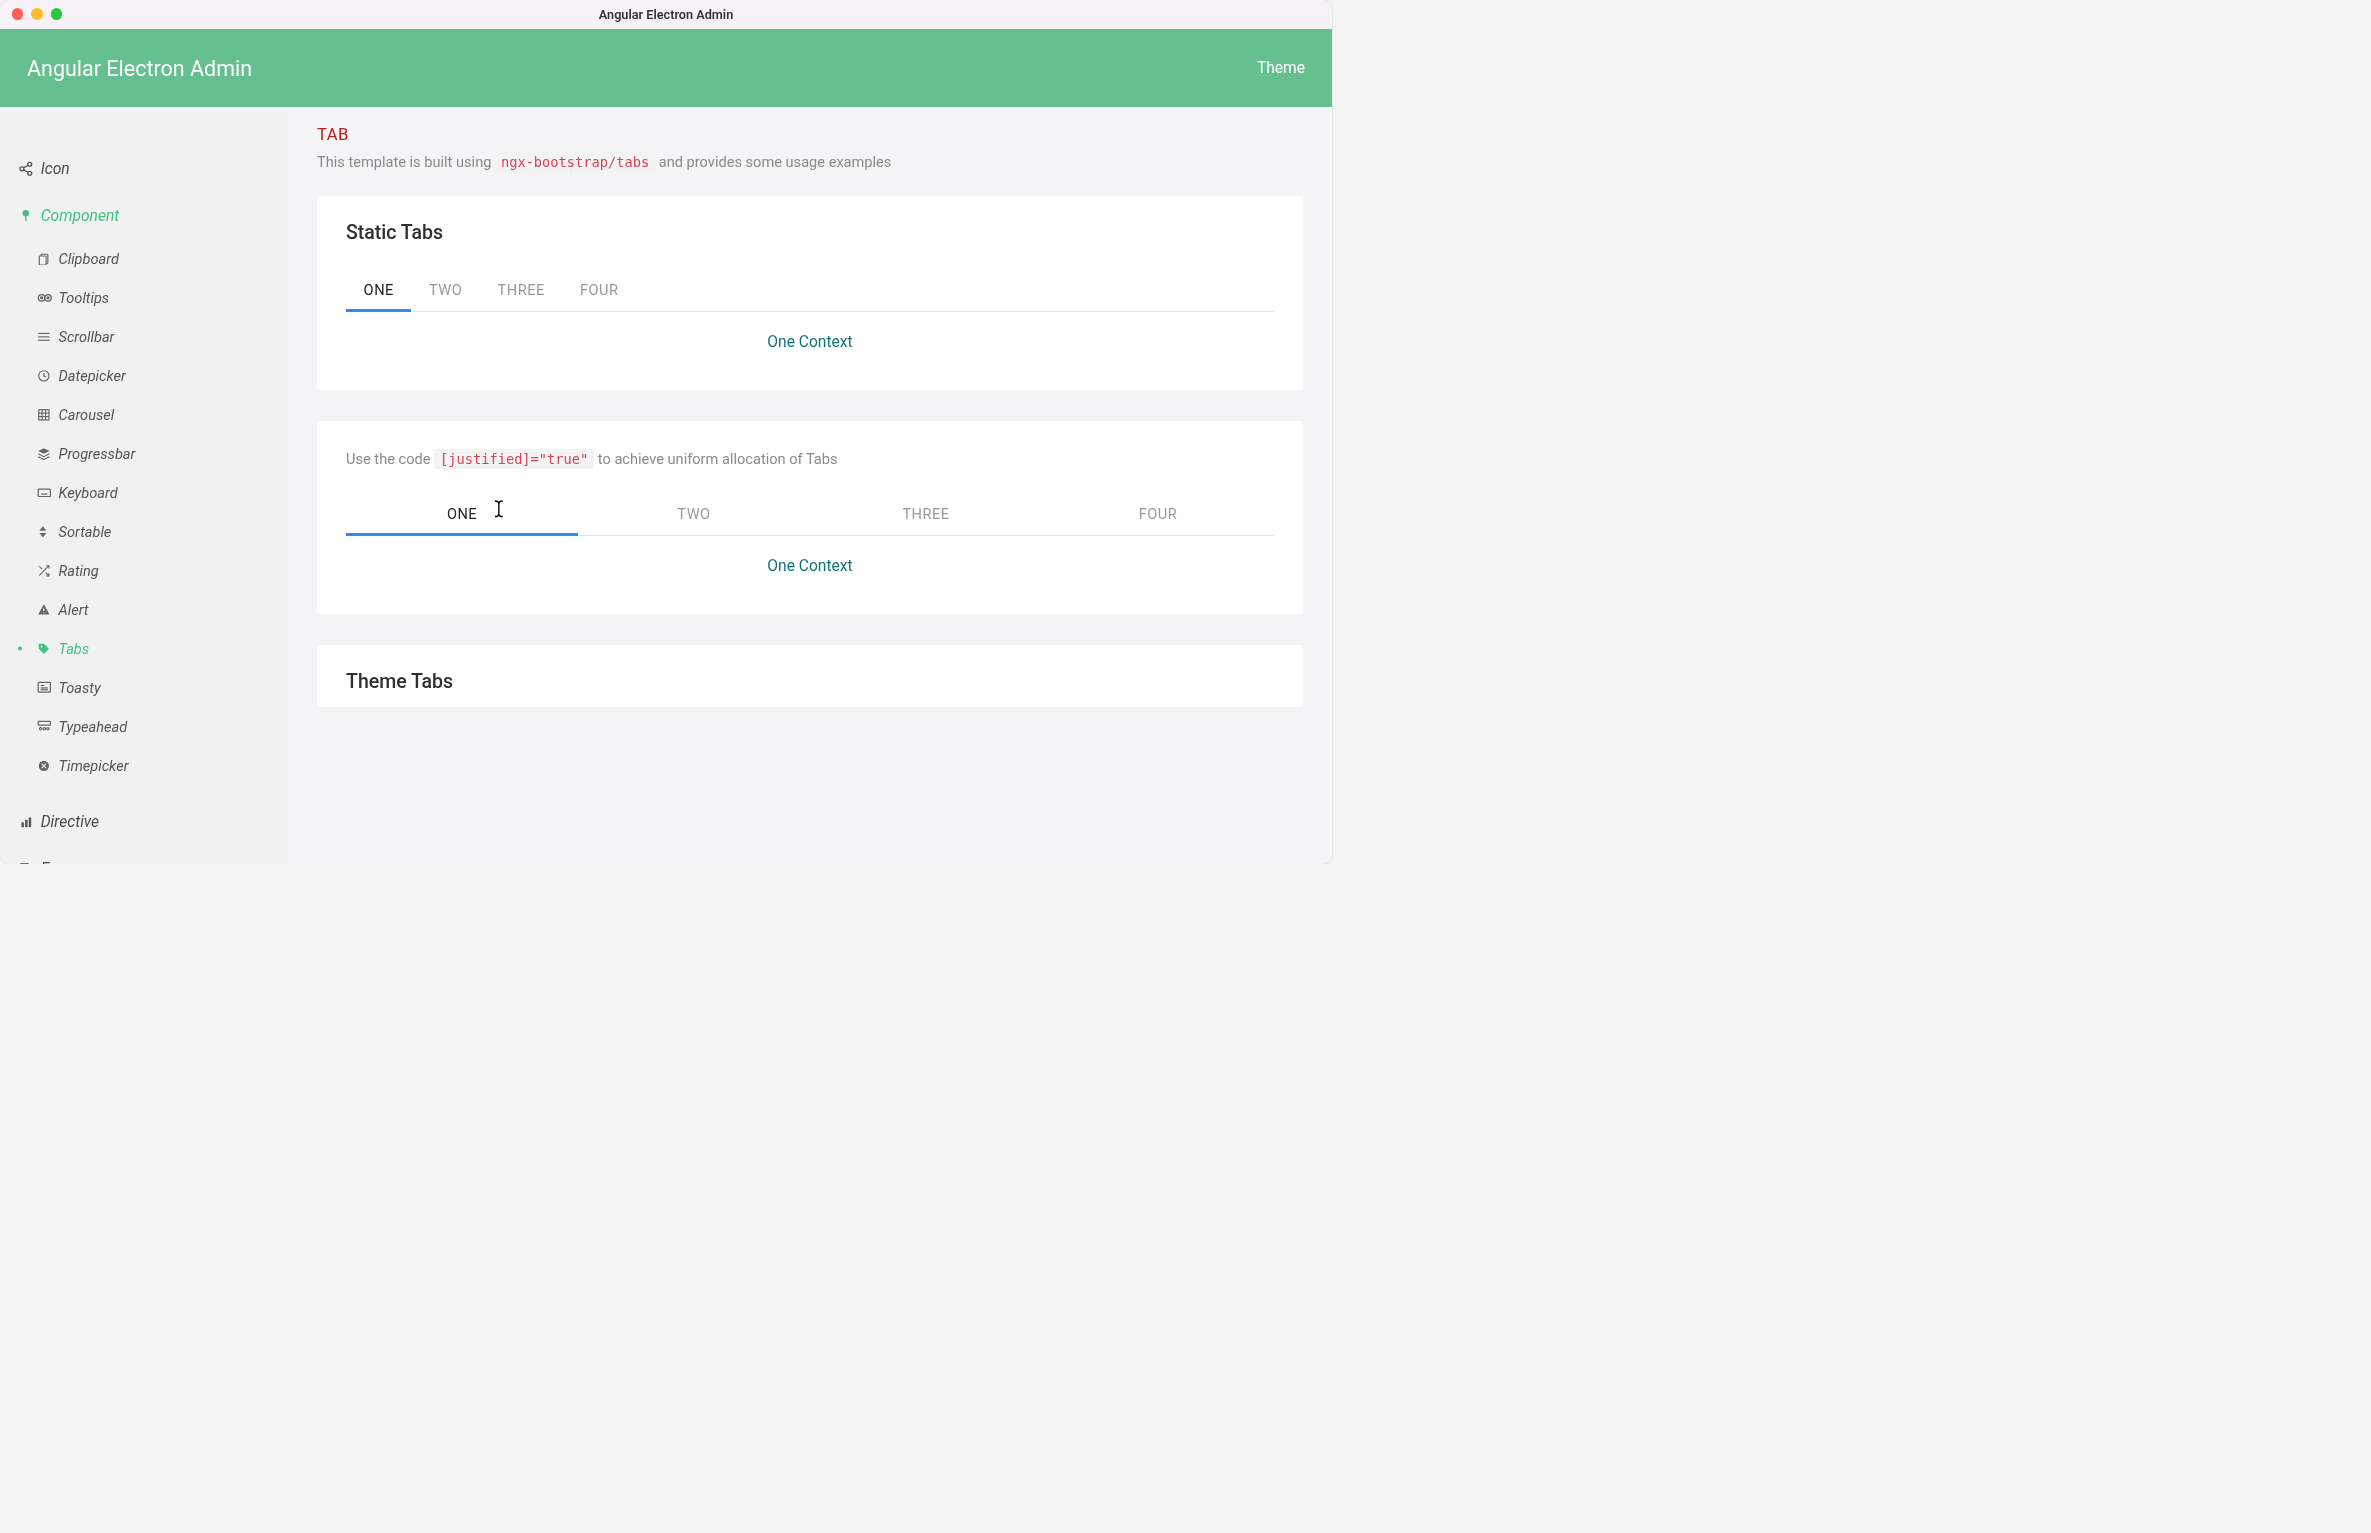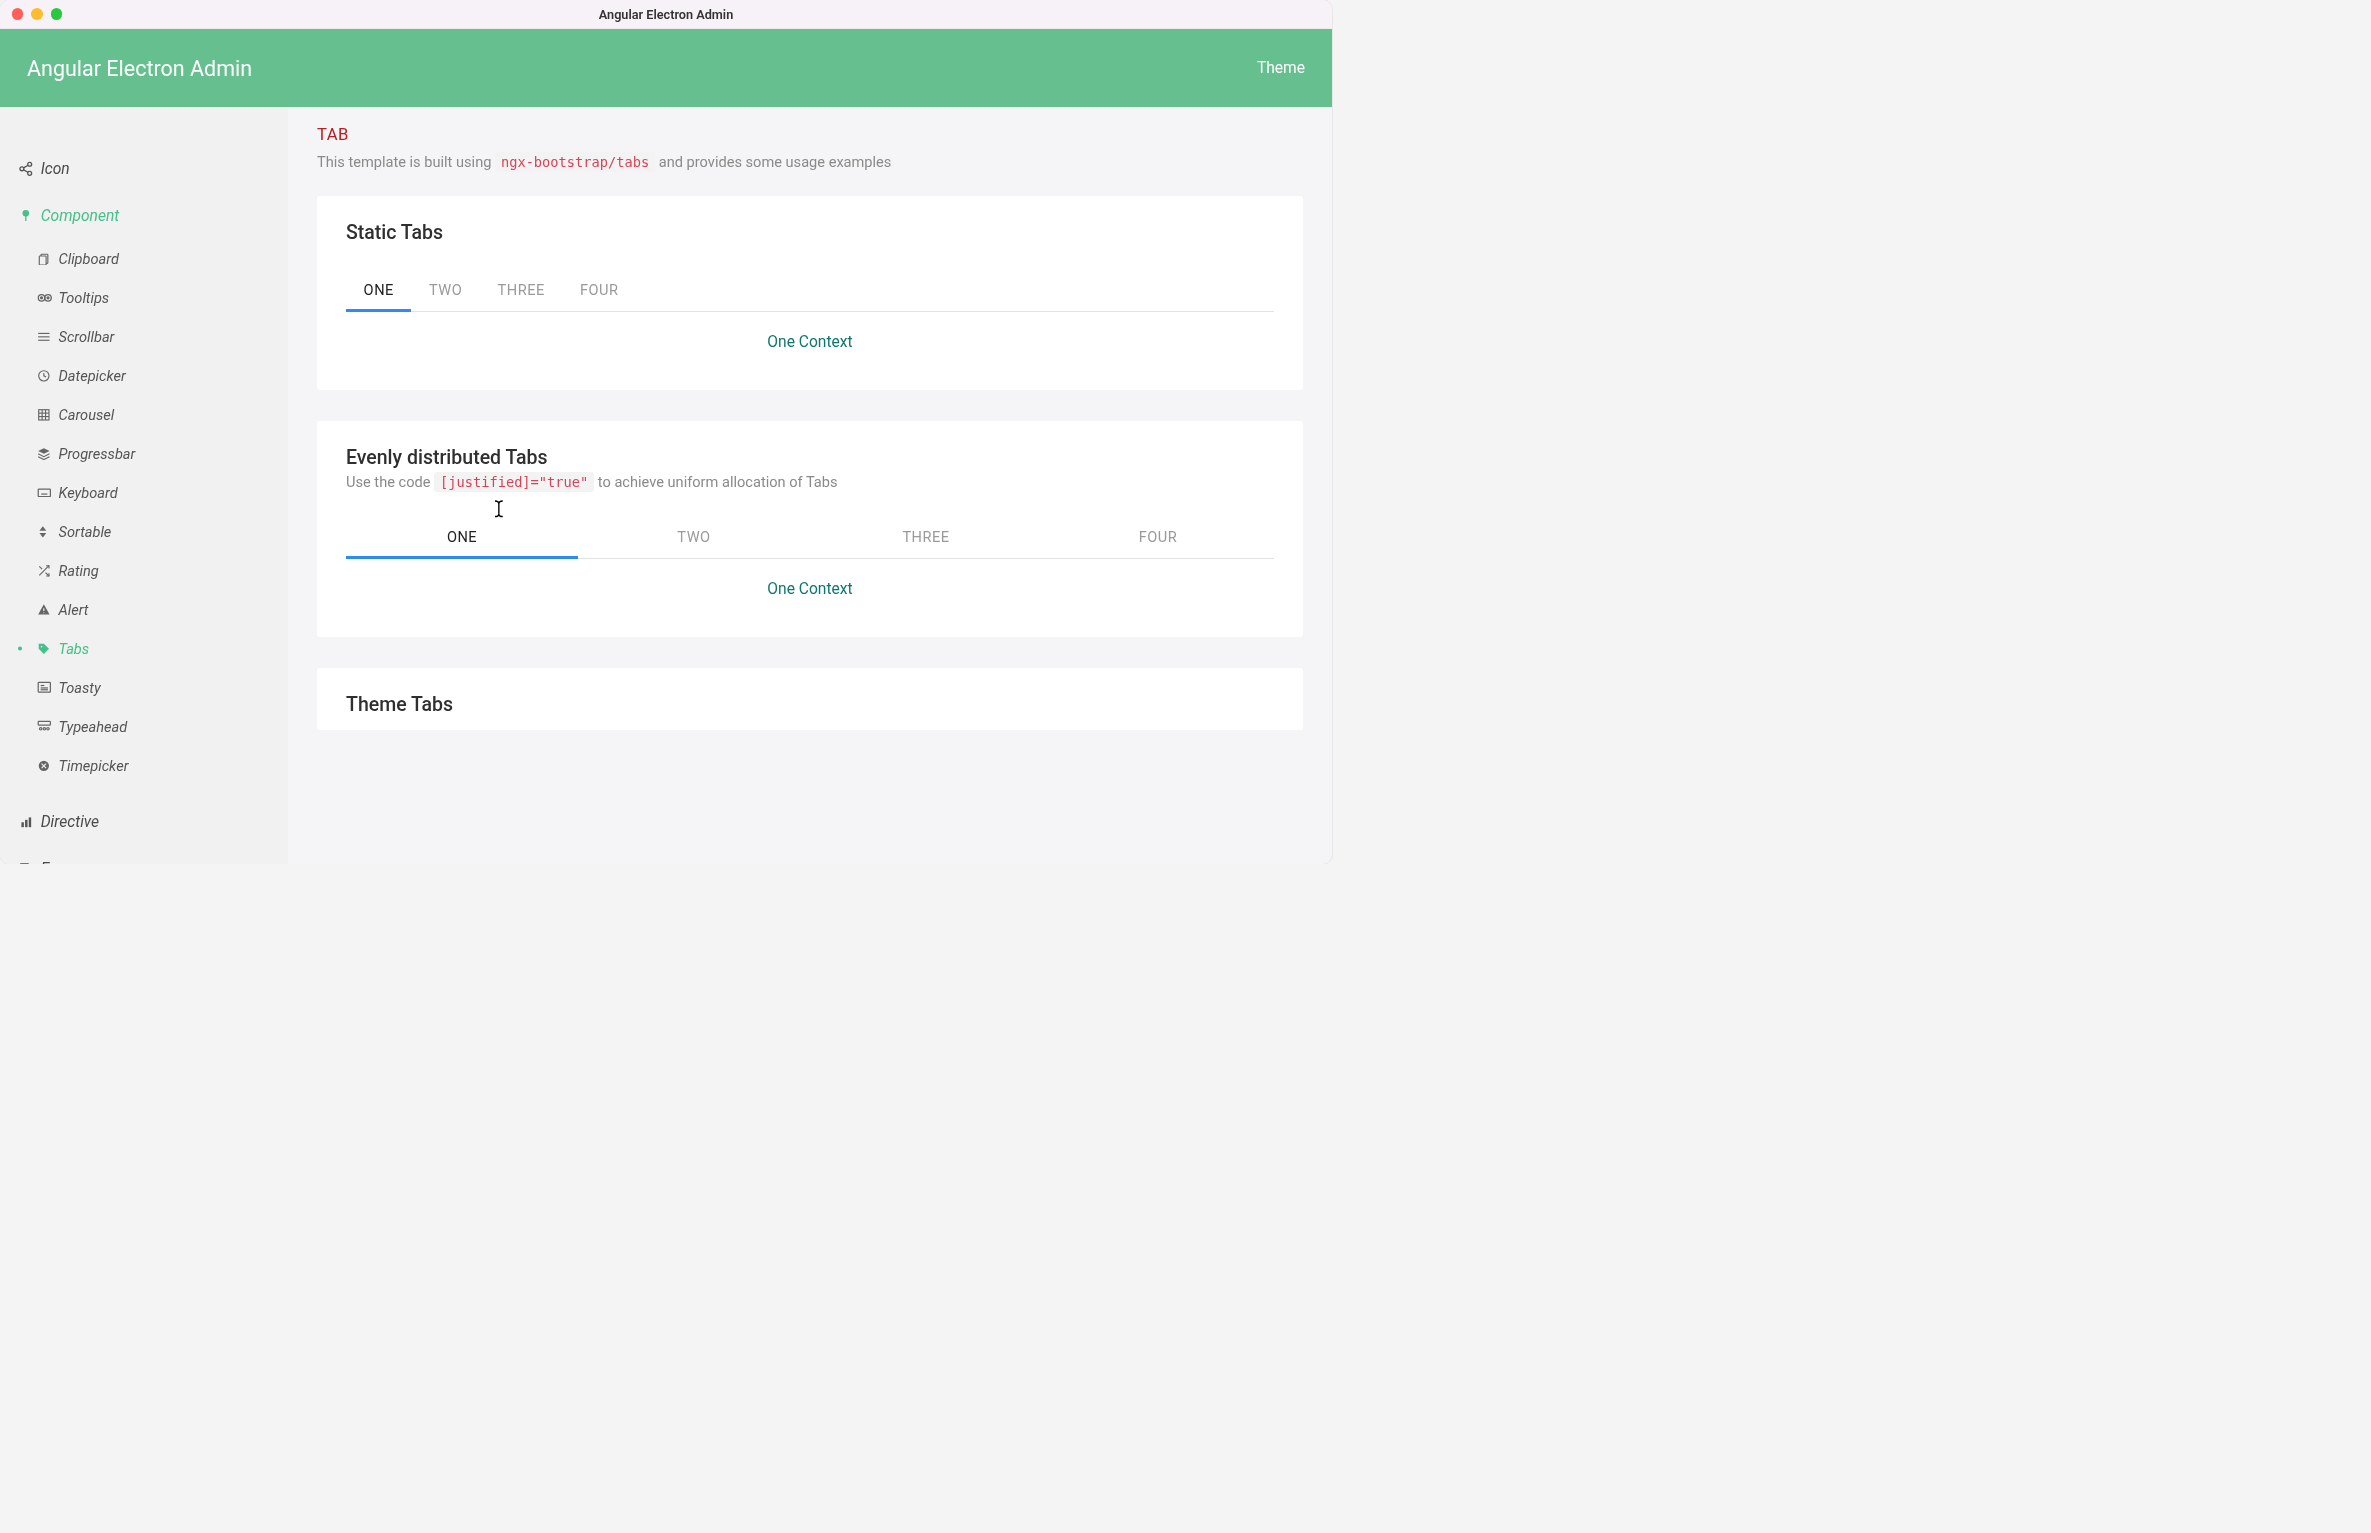--- a/index.html
+++ b/index.html
@@ -482,21 +482,20 @@
         <div class="tabs">
           <div class="tab active">ONE</div>
           <div class="tab">TWO</div>
           <div class="tab">THREE</div>
           <div class="tab">FOUR</div>
         </div>
         <div class="tab-content">One Context</div>
       </div>
 
       <div class="card">
-        <h2>Evenly distributed Tabs</h2>
         <div class="card-sub">
           <span>Use the code </span><code class="inline">[justified]="true"</code><span> to achieve uniform allocation of Tabs</span>
         </div>
         <div class="tabs justified">
           <div class="tab active">ONE</div>
           <div class="tab">TWO</div>
           <div class="tab">THREE</div>
           <div class="tab">FOUR</div>
         </div>
         <div class="tab-content">One Context</div>

